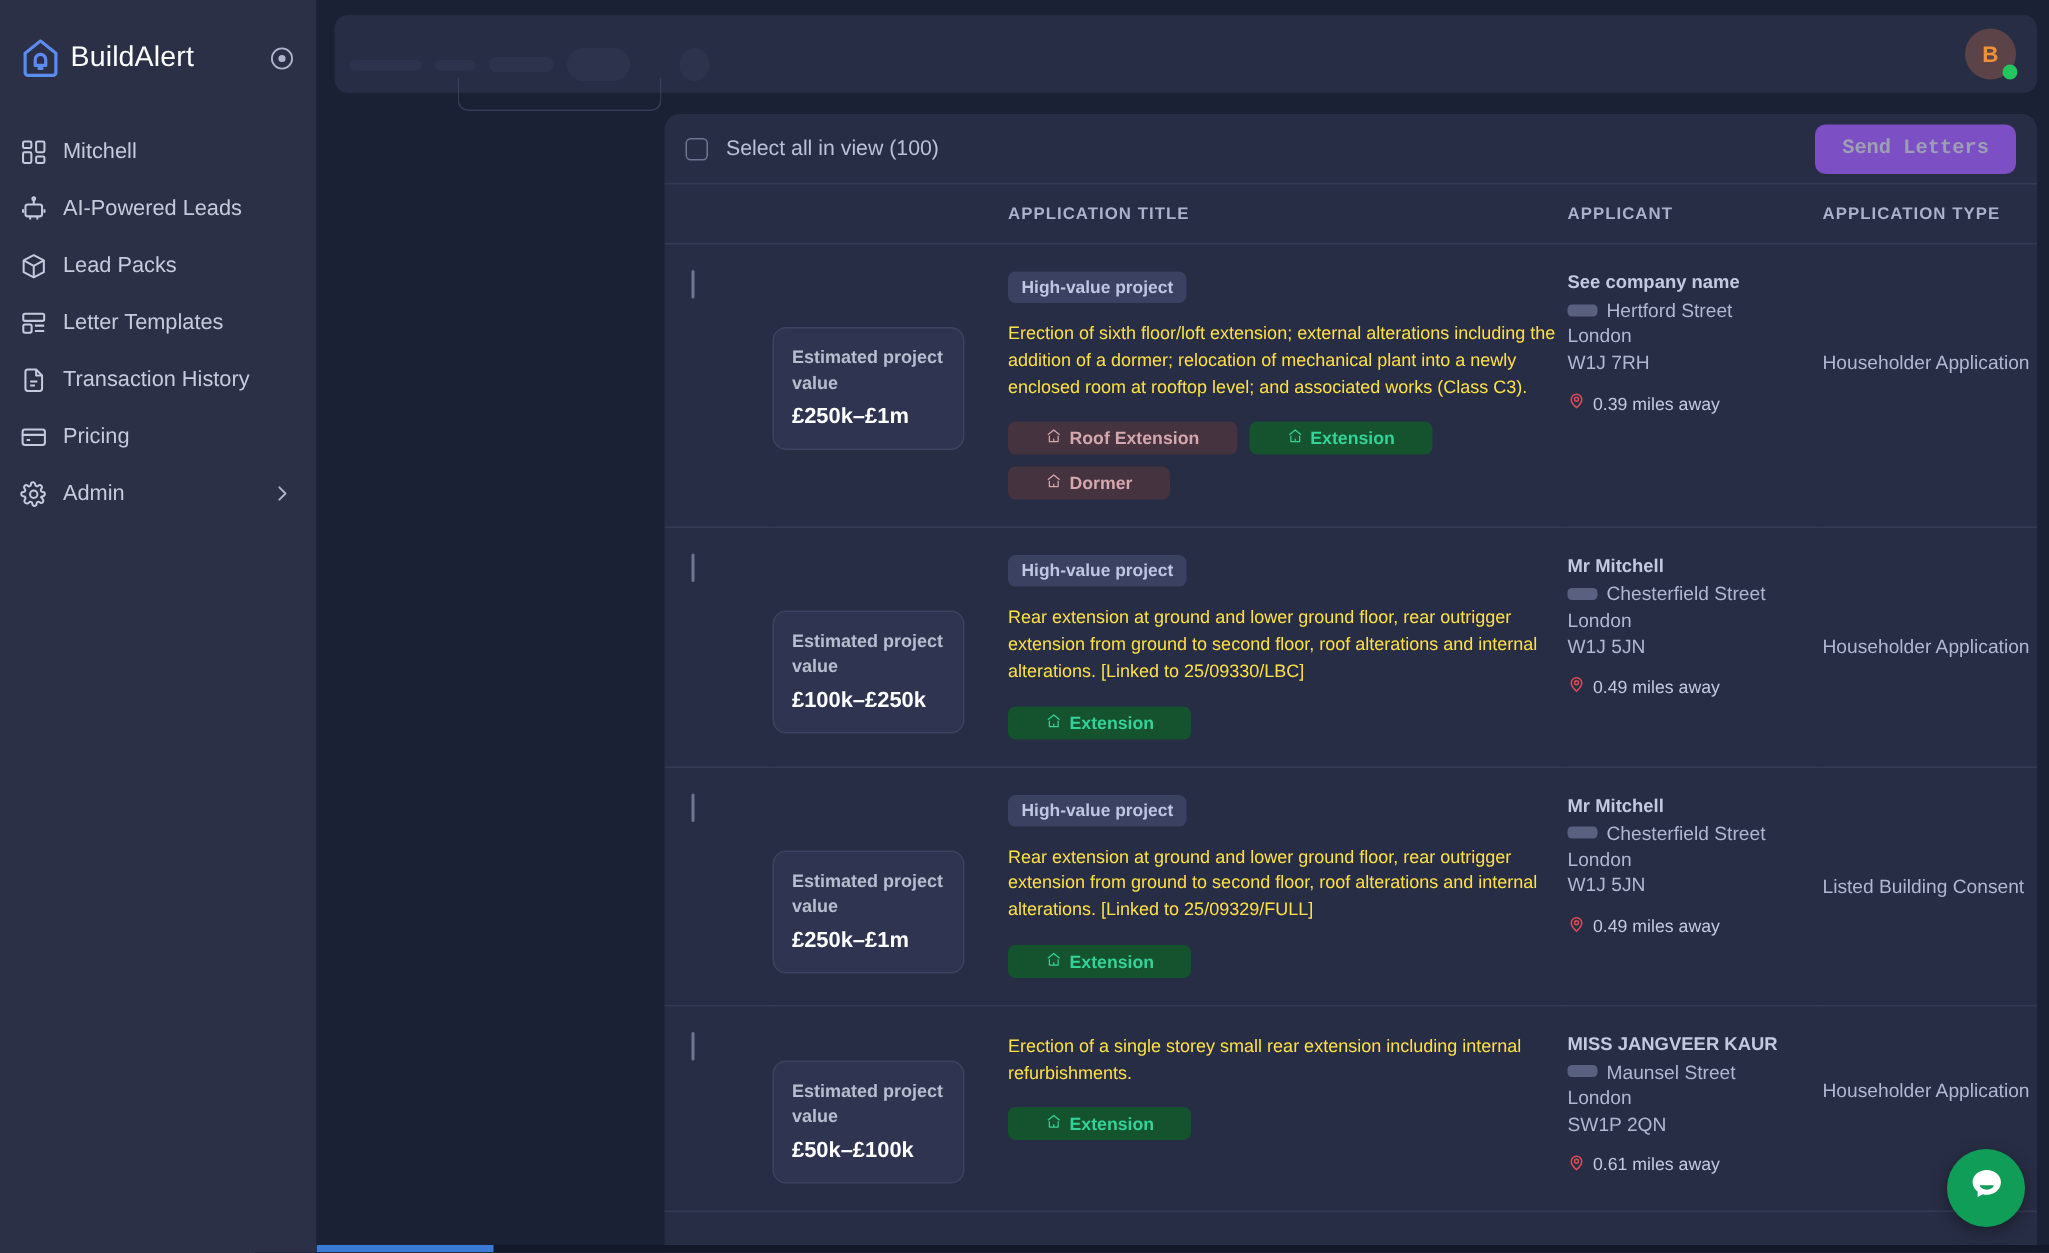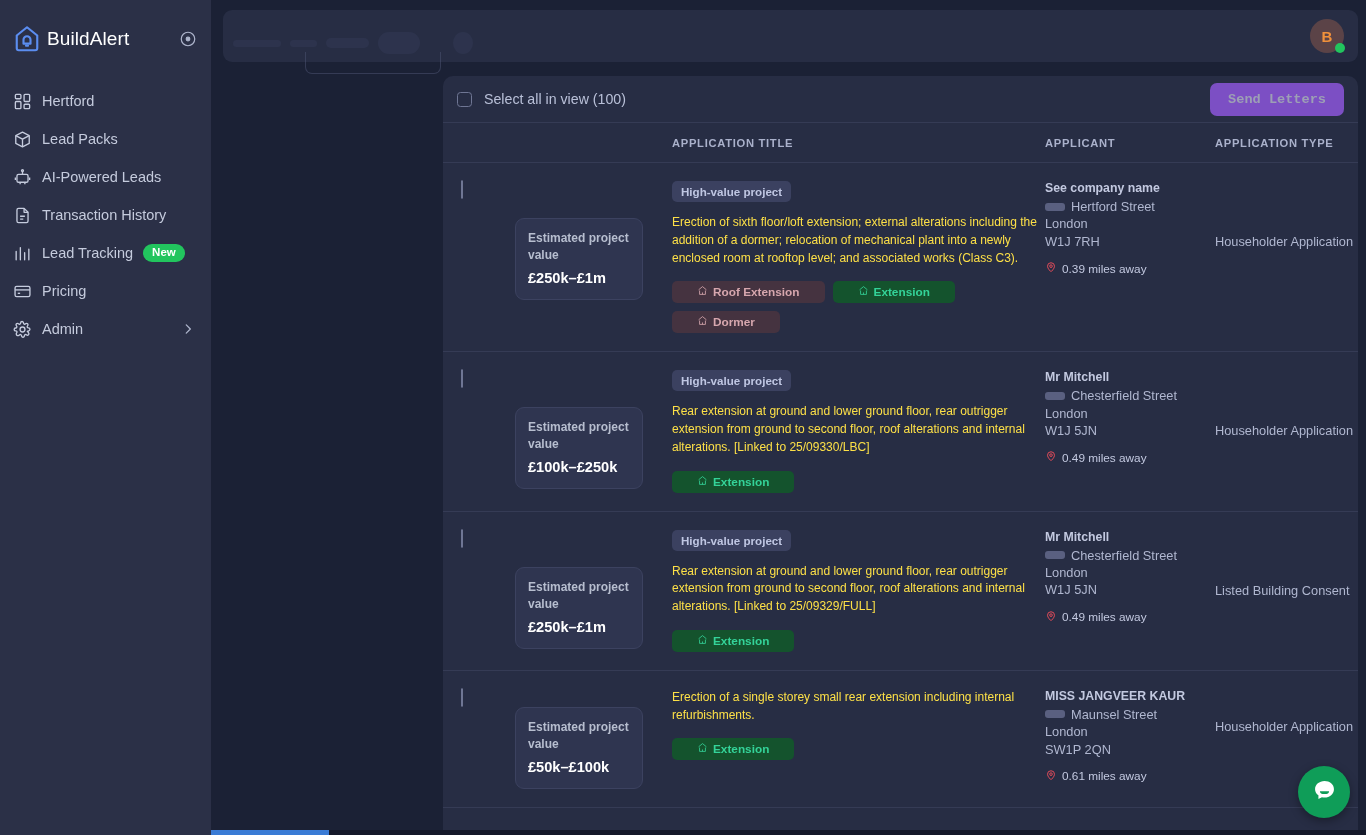--- a/index.html
+++ b/index.html
@@ -181,63 +181,64 @@
   <nav class="nav">
     <div class="nav-item">
       <span class="nav-ico">
         <svg viewBox="0 0 24 24" fill="none" stroke="currentColor" stroke-width="1.7">
             <rect x="3" y="3" width="7" height="5.5" rx="1.2"></rect>
             <rect x="3" y="12" width="7" height="9" rx="1.2"></rect>
             <rect x="14" y="3" width="7" height="9" rx="1.2"></rect>
             <rect x="14" y="15.5" width="7" height="5.5" rx="1.2"></rect>
           </svg>
       </span>
-      <span class="nav-label">Hertford</span>
-    </div>
-    <div class="nav-item">
-      <span class="nav-ico">
-        <svg viewBox="0 0 24 24" fill="none" stroke="currentColor" stroke-width="1.7" stroke-linejoin="round">
-            <path d="M12 2.7 20.5 7v10L12 21.3 3.5 17V7L12 2.7z"></path>
-            <path d="M3.5 7 12 11.6 20.5 7"></path>
-            <path d="M12 11.6v9.7"></path>
-          </svg>
-      </span>
-      <span class="nav-label">Lead Packs</span>
+      <span class="nav-label">Mitchell</span>
     </div>
     <div class="nav-item">
       <span class="nav-ico">
         <svg viewBox="0 0 24 24" fill="none" stroke="currentColor" stroke-width="1.7" stroke-linejoin="round">
             <rect x="5" y="8" width="14" height="10" rx="2"></rect>
             <path d="M12 4v4"></path>
             <circle cx="12" cy="3.2" r="1.2"></circle>
             <path d="M9.2 12h.01M14.8 12h.01"></path>
             <path d="M3 12v3M21 12v3"></path>
             <path d="M9 18v2.6M15 18v2.6"></path>
           </svg>
       </span>
       <span class="nav-label">AI-Powered Leads</span>
     </div>
     <div class="nav-item">
       <span class="nav-ico">
         <svg viewBox="0 0 24 24" fill="none" stroke="currentColor" stroke-width="1.7" stroke-linejoin="round">
+            <path d="M12 2.7 20.5 7v10L12 21.3 3.5 17V7L12 2.7z"></path>
+            <path d="M3.5 7 12 11.6 20.5 7"></path>
+            <path d="M12 11.6v9.7"></path>
+          </svg>
+      </span>
+      <span class="nav-label">Lead Packs</span>
+    </div>
+    <div class="nav-item">
+      <span class="nav-ico">
+        <svg viewBox="0 0 24 24" fill="none" stroke="currentColor" stroke-width="1.7">
+            <rect x="3.2" y="4" width="17.6" height="6" rx="1.4"></rect>
+            <rect x="3.2" y="13" width="7" height="7" rx="1.4"></rect>
+            <path d="M13 14h7.8M13 18.5h7.8"></path>
+          </svg>
+      </span>
+      <span class="nav-label">Letter Templates</span>
+    </div>
+    <div class="nav-item">
+      <span class="nav-ico">
+        <svg viewBox="0 0 24 24" fill="none" stroke="currentColor" stroke-width="1.7" stroke-linejoin="round">
             <path d="M14 3H7a2 2 0 0 0-2 2v14a2 2 0 0 0 2 2h10a2 2 0 0 0 2-2V8l-5-5z"></path>
             <path d="M14 3v5h5"></path>
             <path d="M9 13h6M9 16.5h4"></path>
           </svg>
       </span>
       <span class="nav-label">Transaction History</span>
-    </div>
-    <div class="nav-item">
-      <span class="nav-ico">
-        <svg viewBox="0 0 24 24" fill="none" stroke="currentColor" stroke-width="1.7" stroke-linecap="round">
-            <path d="M4 20V9.5M9.3 20V4.5M14.7 20V11M20 20V6.5"></path>
-          </svg>
-      </span>
-      <span class="nav-label">Lead Tracking</span>
-      <span class="badge-new">New</span>
     </div>
     <div class="nav-item">
       <span class="nav-ico">
         <svg viewBox="0 0 24 24" fill="none" stroke="currentColor" stroke-width="1.7">
             <rect x="2.6" y="5.5" width="18.8" height="13" rx="2"></rect>
             <path d="M2.6 10h18.8"></path>
             <path d="M6 14.3h3"></path>
           </svg>
       </span>
       <span class="nav-label">Pricing</span>

